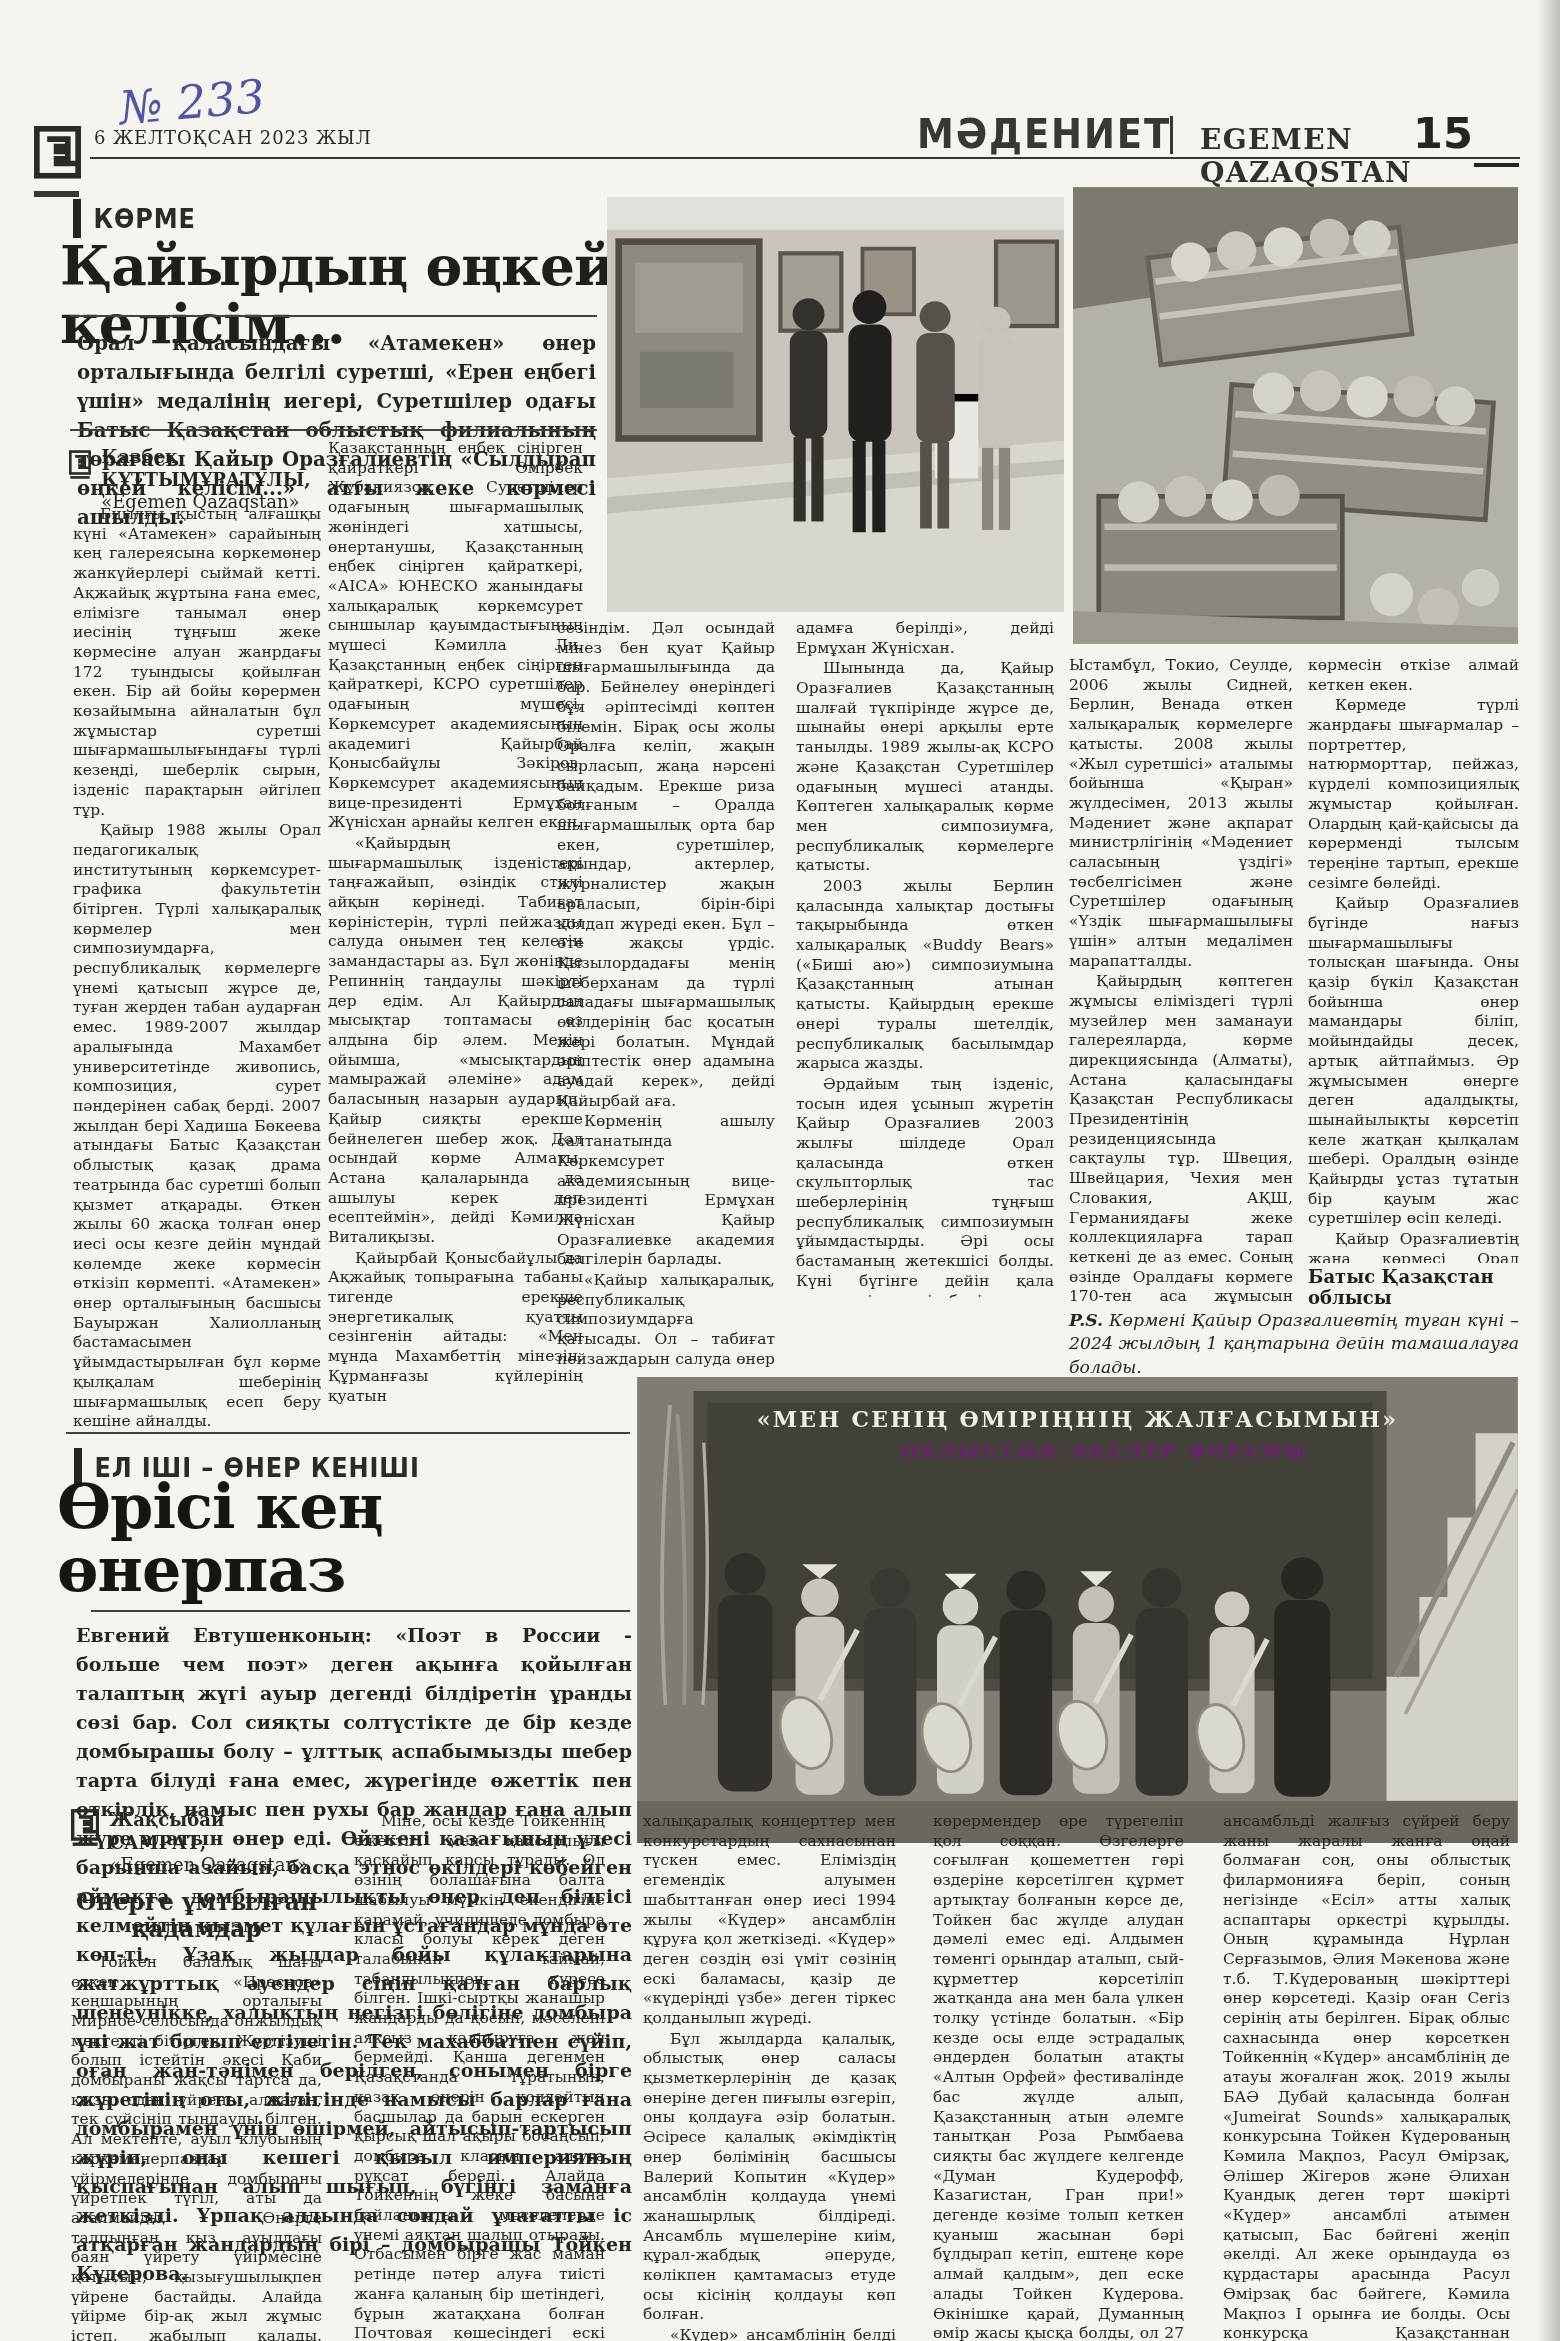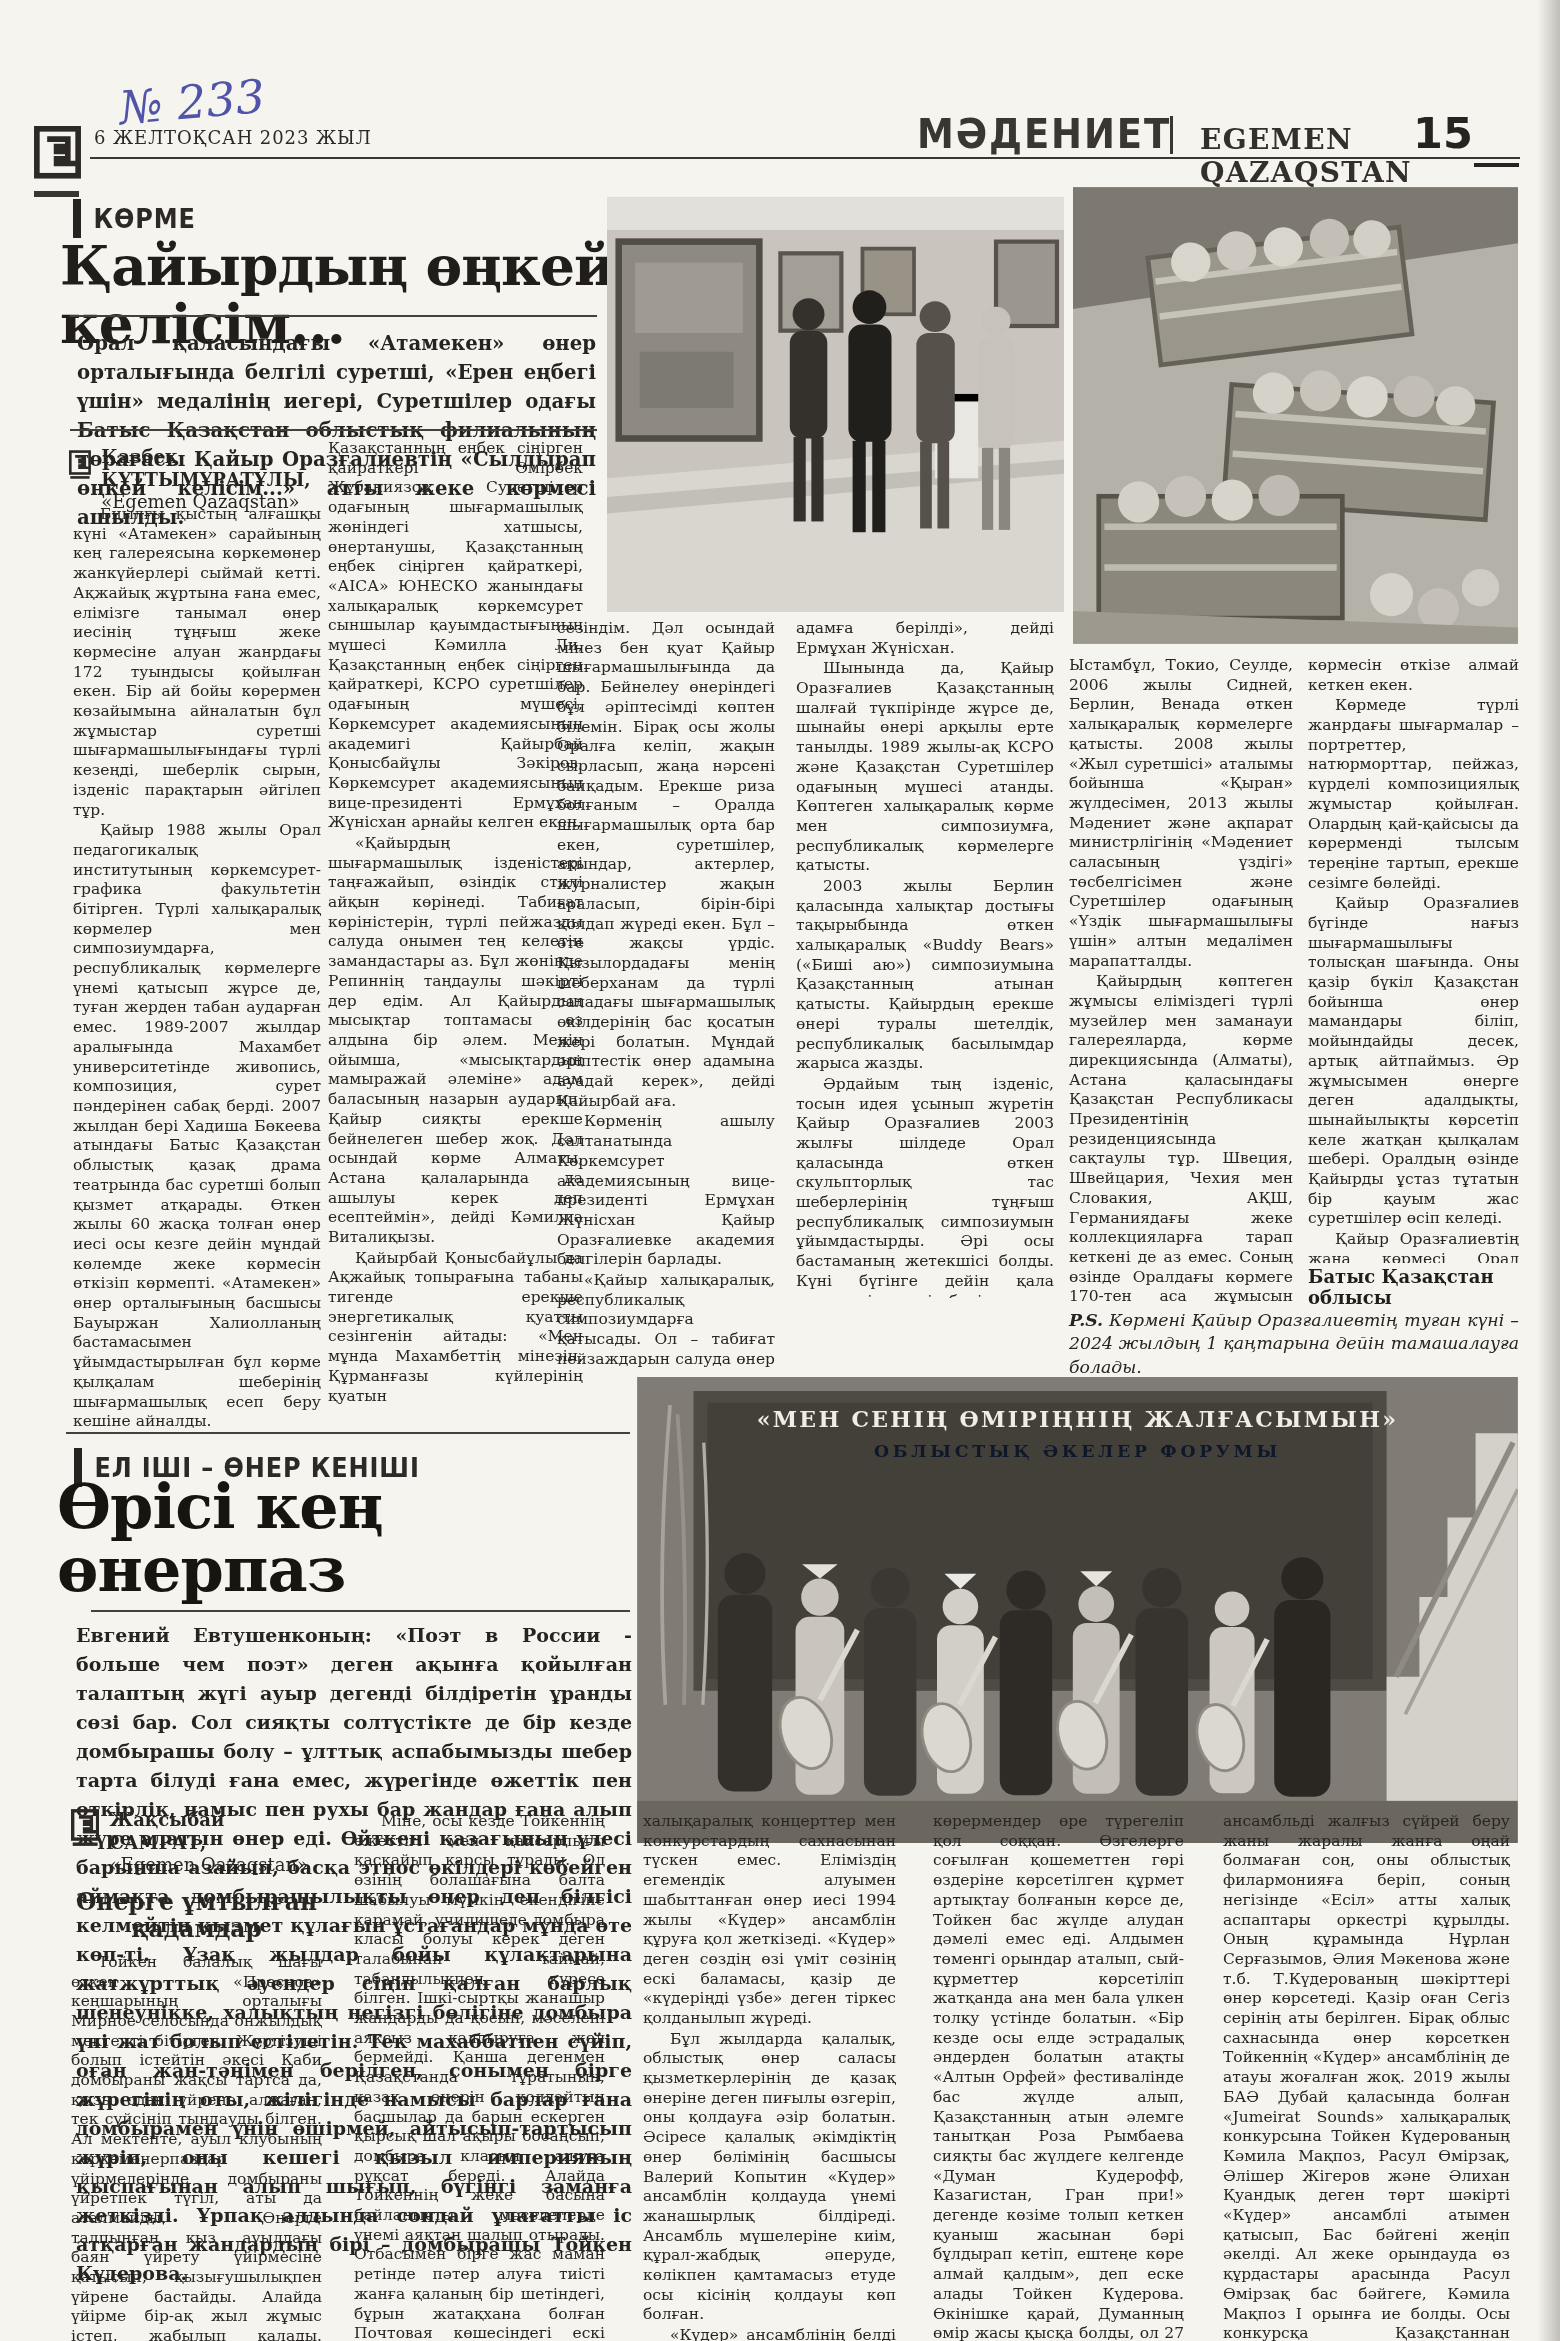--- a/index.html
+++ b/index.html
@@ -53,21 +53,21 @@
   .subhead2{font-weight:bold;font-size:23.4px;line-height:27px;text-align:center;margin:2.8px 0 10.3px 0;}
   .signature{position:absolute;font-weight:bold;font-size:18px;color:#201d1a;}
   .ps-note{position:absolute;font-style:italic;font-size:17.3px;line-height:23.4px;color:#262320;text-align:justify;}
   .ps-note b{font-style:italic;}
 
   
   .photo{position:absolute;overflow:hidden;background:#b8b4ad;}
   .photo svg{display:block;}
   .banner-text{position:absolute;left:0;width:100%;text-align:center;color:#f0ede6;font-weight:bold;}
   .banner-line1{top:29px;font-size:22px;letter-spacing:2.3px;}
-  .banner-line2{top:64px;font-size:17.3px;letter-spacing:3.7px;color:#0f172a;}
+  .banner-line2{top:64px;font-size:17.3px;letter-spacing:3.7px;color:#701a75;padding-left:28px;}
 </style>
 </head>
 <body>
 
 <div class="page">
 
   <div class="handwriting">№ 233</div>
 
   <div class="logo-main">
     <svg width="47" height="61" viewBox="0 0 50 65">

